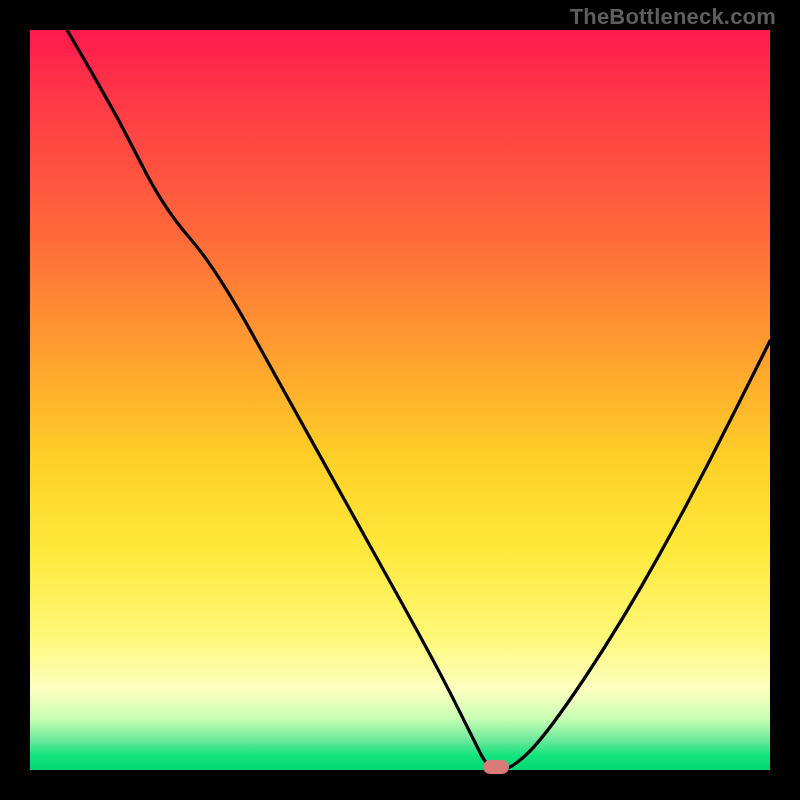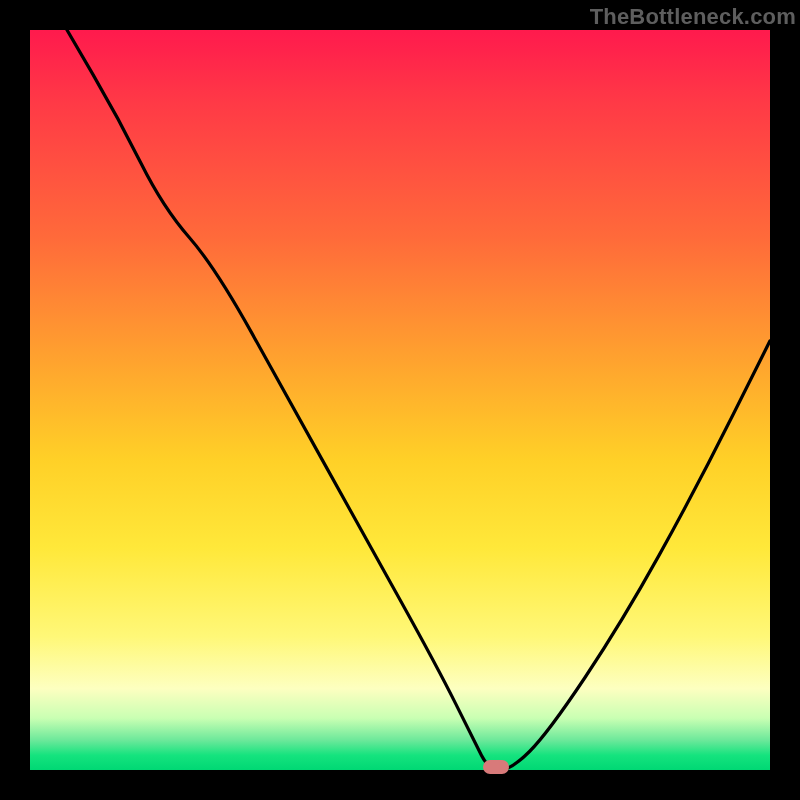--- a/index.html
+++ b/index.html
@@ -13,21 +13,21 @@
   }
   .frame {
     position: relative;
     width: 800px;
     height: 800px;
     background: #000;
   }
   .watermark {
     position: absolute;
     top: 4px;
-    right: 4px;
+    right: 24px;
     color: #5e5e5e;
     font-size: 22px;
     font-weight: 600;
     letter-spacing: 0.2px;
     z-index: 30;
   }
   .plot {
     position: absolute;
     left: 30px;
     top: 30px;

